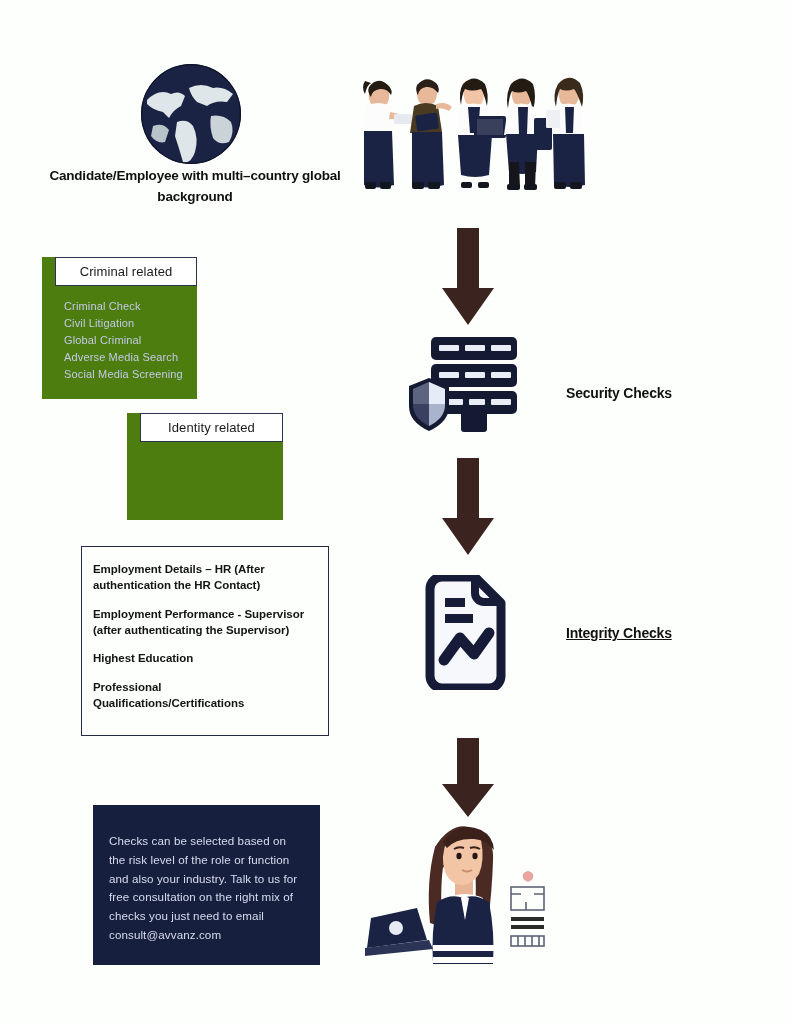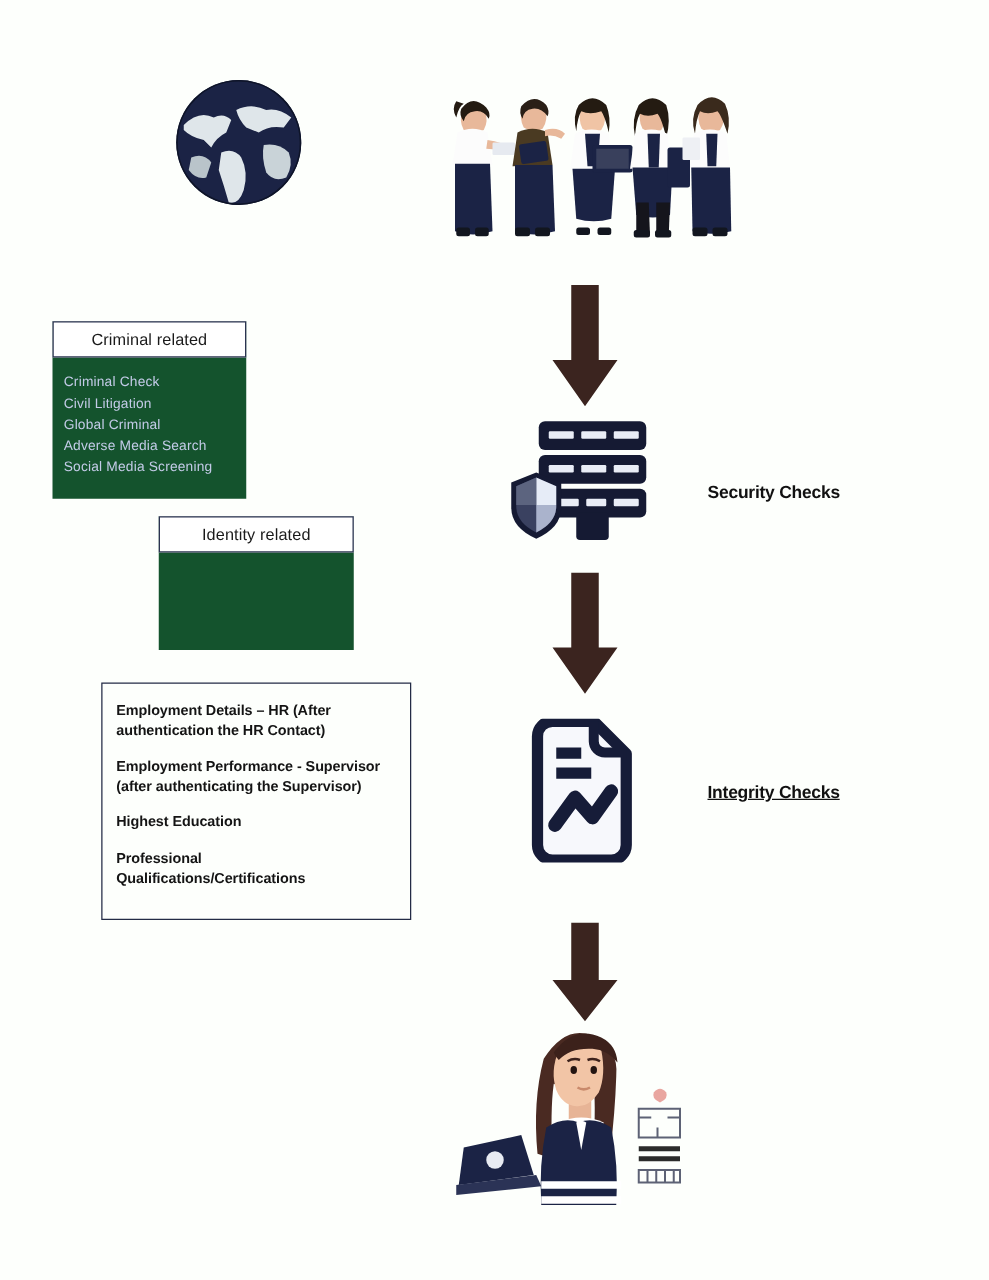--- a/index.html
+++ b/index.html
@@ -28,22 +28,23 @@
     font-size: 13.5px;
     font-weight: bold;
     line-height: 1.55;
     letter-spacing: -0.2px;
     color: #101010;
   }
 
   
   .cat-card {
     position: absolute;
-    background: #14532d;
+    background: #4d7c0f;
     box-sizing: border-box;
+    padding-left: 13px;
   }
   .cat-head {
     background: #ffffff;
     border: 1px solid #2b3350;
     box-sizing: border-box;
     height: 29px;
     display: flex;
     align-items: center;
     justify-content: center;
     font-size: 13px;
@@ -210,20 +211,21 @@
         <path d="M207 45 q13 -7 26 0 l3 27 -32 1z" fill="#fcfcfc"></path>
         <path d="M217 45 h9 l-1 26 h-7z" fill="#1b2345"></path>
         <path d="M205 72 h31 l1 51 q-16 4 -31 0z" fill="#1b2345"></path>
         <rect x="206" y="120" width="12" height="7" rx="2" fill="#12161f"></rect>
         <rect x="222" y="120" width="12" height="7" rx="2" fill="#12161f"></rect>
         <rect x="198" y="48" width="14" height="18" rx="1" fill="#eef0f4"></rect>
       </g>
     </svg>
   </div>
 
+  <div class="headline">Candidate/Employee with multi–country global background</div>
 
   <div class="cat-card" id="card-criminal">
     <div class="cat-head">Criminal related</div>
     <div class="cat-list">
       <div>Criminal Check</div>
       <div>Civil Litigation</div>
       <div>Global Criminal</div>
       <div>Adverse Media Search</div>
       <div>Social Media Screening</div>
     </div>
@@ -234,20 +236,23 @@
     <div class="cat-head">Identity related</div>
   </div>
 
   <div id="emp-box">
     <div class="emp-item">Employment Details – HR (After authentication the HR Contact)</div>
     <div class="emp-item">Employment Performance - Supervisor (after authenticating the Supervisor)</div>
     <div class="emp-item">Highest Education</div>
     <div class="emp-item">Professional Qualifications/Certifications</div>
   </div>
 
+  <div id="consult-box">
+    <p>Checks can be selected based on the risk level of the role or function and also your industry. Talk to us for free consultation on the right mix of checks you just need to email consult@avvanz.com</p>
+  </div>
 
   <div class="arrow" style="left:432px; top:228px;">
     <svg width="72" height="98" viewBox="0 0 72 98">
       <path d="M25 0 L47 0 L47 60 L62 60 L36 97 L10 60 L25 60 Z" fill="#3b241f"></path>
     </svg>
   </div>
 
   <div class="icon-wrap" id="server-icon-wrap">
     <svg viewBox="0 0 130 100" width="130" height="100">
       <g>

